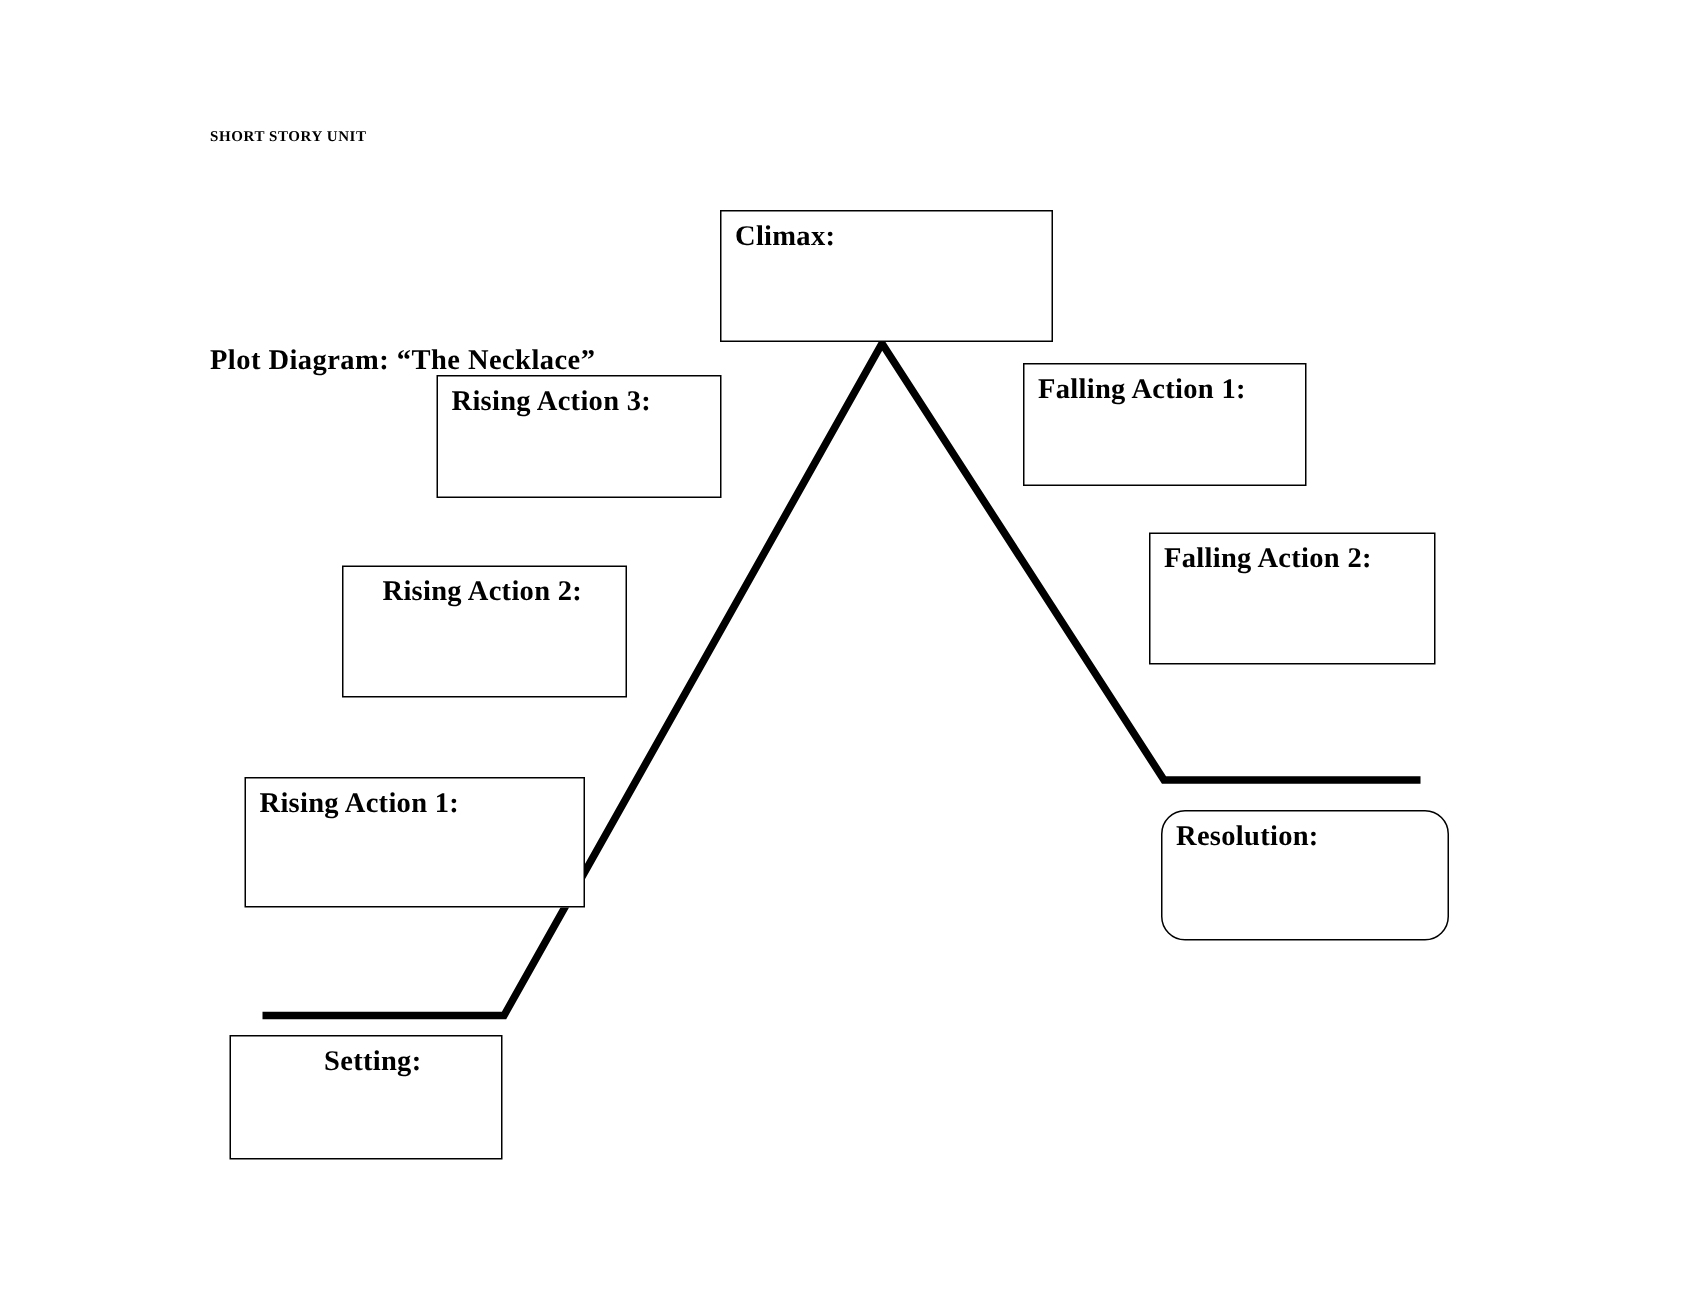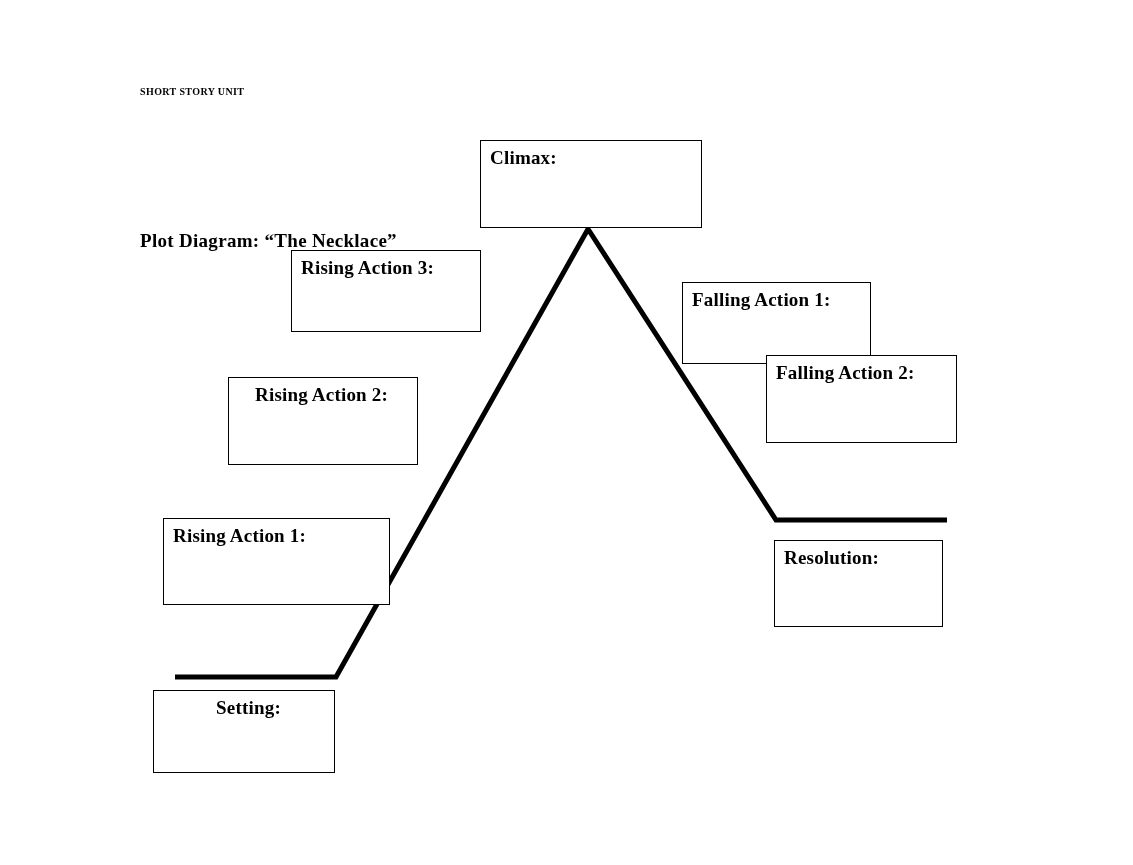--- a/index.html
+++ b/index.html
@@ -89,37 +89,37 @@
 
   <div id="boxes-layer">
       <div class="plot-box" style="left: 480px; top: 140px; width: 222px; height: 88px;">
         <span class="box-label">Climax:</span>
         <span class="box-write-area"></span>
       </div>
       <div class="plot-box" style="left: 291px; top: 250px; width: 190px; height: 82px;">
         <span class="box-label">Rising Action 3:</span>
         <span class="box-write-area"></span>
       </div>
-      <div class="plot-box" style="left: 682px; top: 242px; width: 189px; height: 82px; margin-top: 40px;">
+      <div class="plot-box" style="left: 682px; top: 242px; width: 189px; height: 82px;">
         <span class="box-label">Falling Action 1:</span>
         <span class="box-write-area"></span>
       </div>
       <div class="plot-box" style="left: 228px; top: 377px; width: 190px; height: 88px; padding-left: 17px;">
         <span class="box-label">Rising Action 2:</span>
         <span class="box-write-area"></span>
       </div>
       <div class="plot-box" style="left: 766px; top: 355px; width: 191px; height: 88px;">
         <span class="box-label">Falling Action 2:</span>
         <span class="box-write-area"></span>
       </div>
       <div class="plot-box" style="left: 163px; top: 518px; width: 227px; height: 87px;">
         <span class="box-label">Rising Action 1:</span>
         <span class="box-write-area"></span>
       </div>
-      <div class="plot-box" style="left: 774px; top: 540px; width: 169px; height: 87px;">
+      <div class="plot-box" style="left: 774px; top: 540px; width: 192px; height: 87px; border-radius: 16px;">
         <span class="box-label">Resolution:</span>
         <span class="box-write-area"></span>
       </div>
       <div class="plot-box" style="left: 153px; top: 690px; width: 182px; height: 83px; text-align: center;">
         <span class="box-label">Setting:</span>
         <span class="box-write-area"></span>
       </div>
     </div>
 
 </div>

